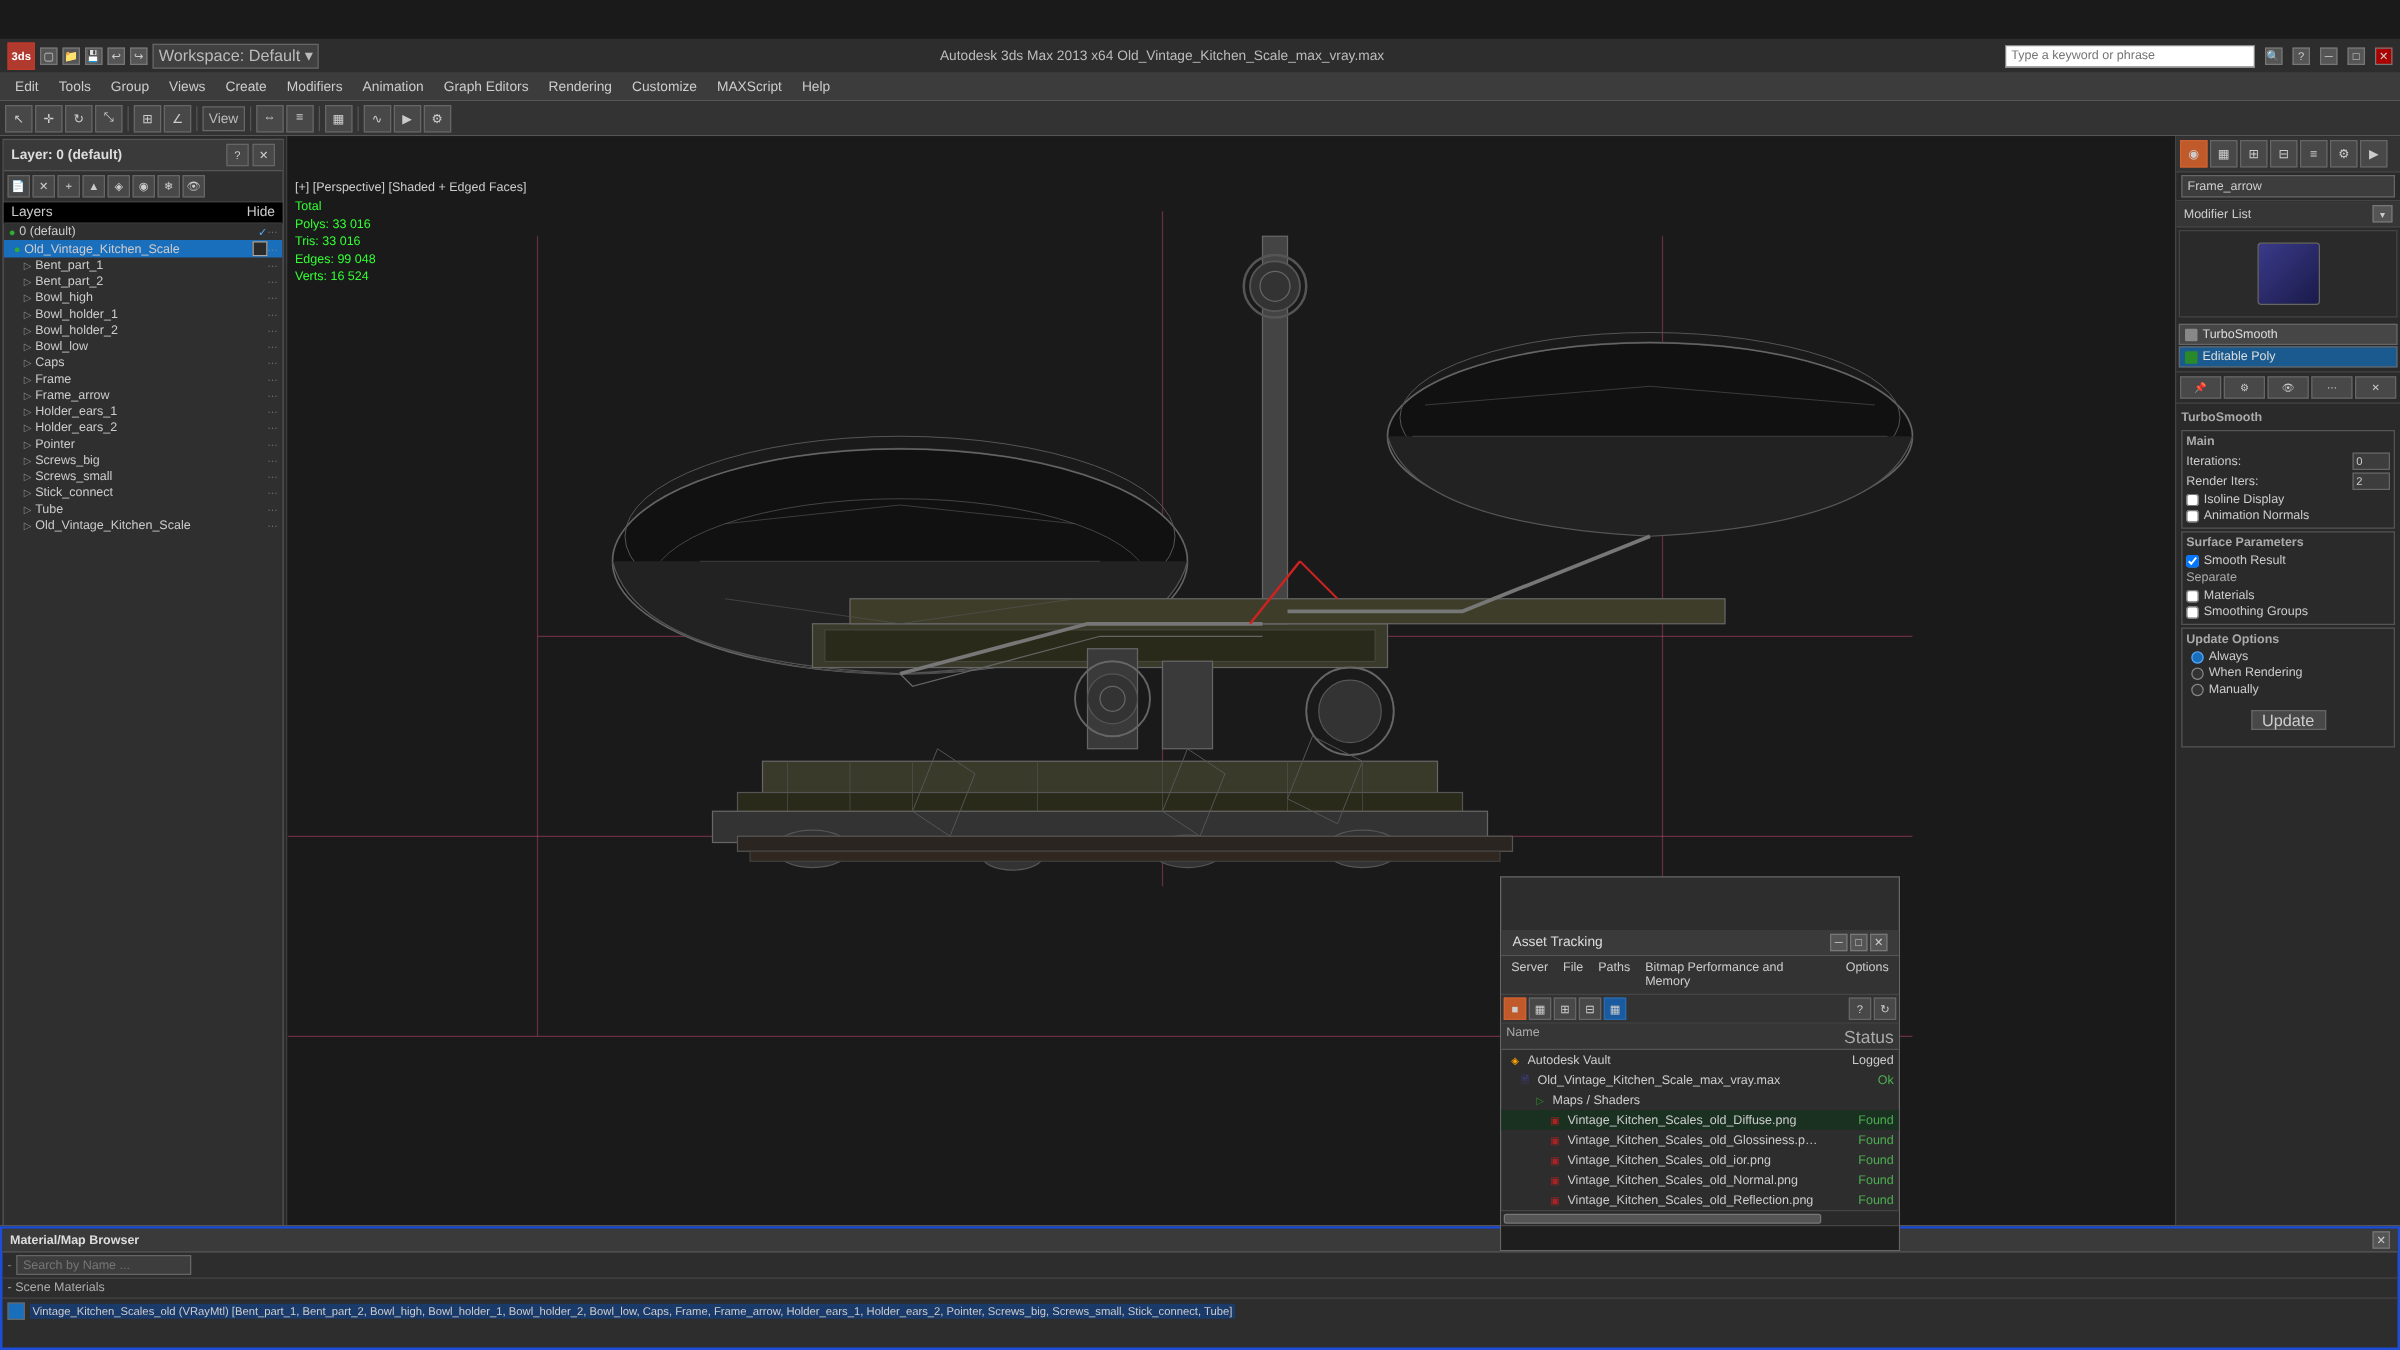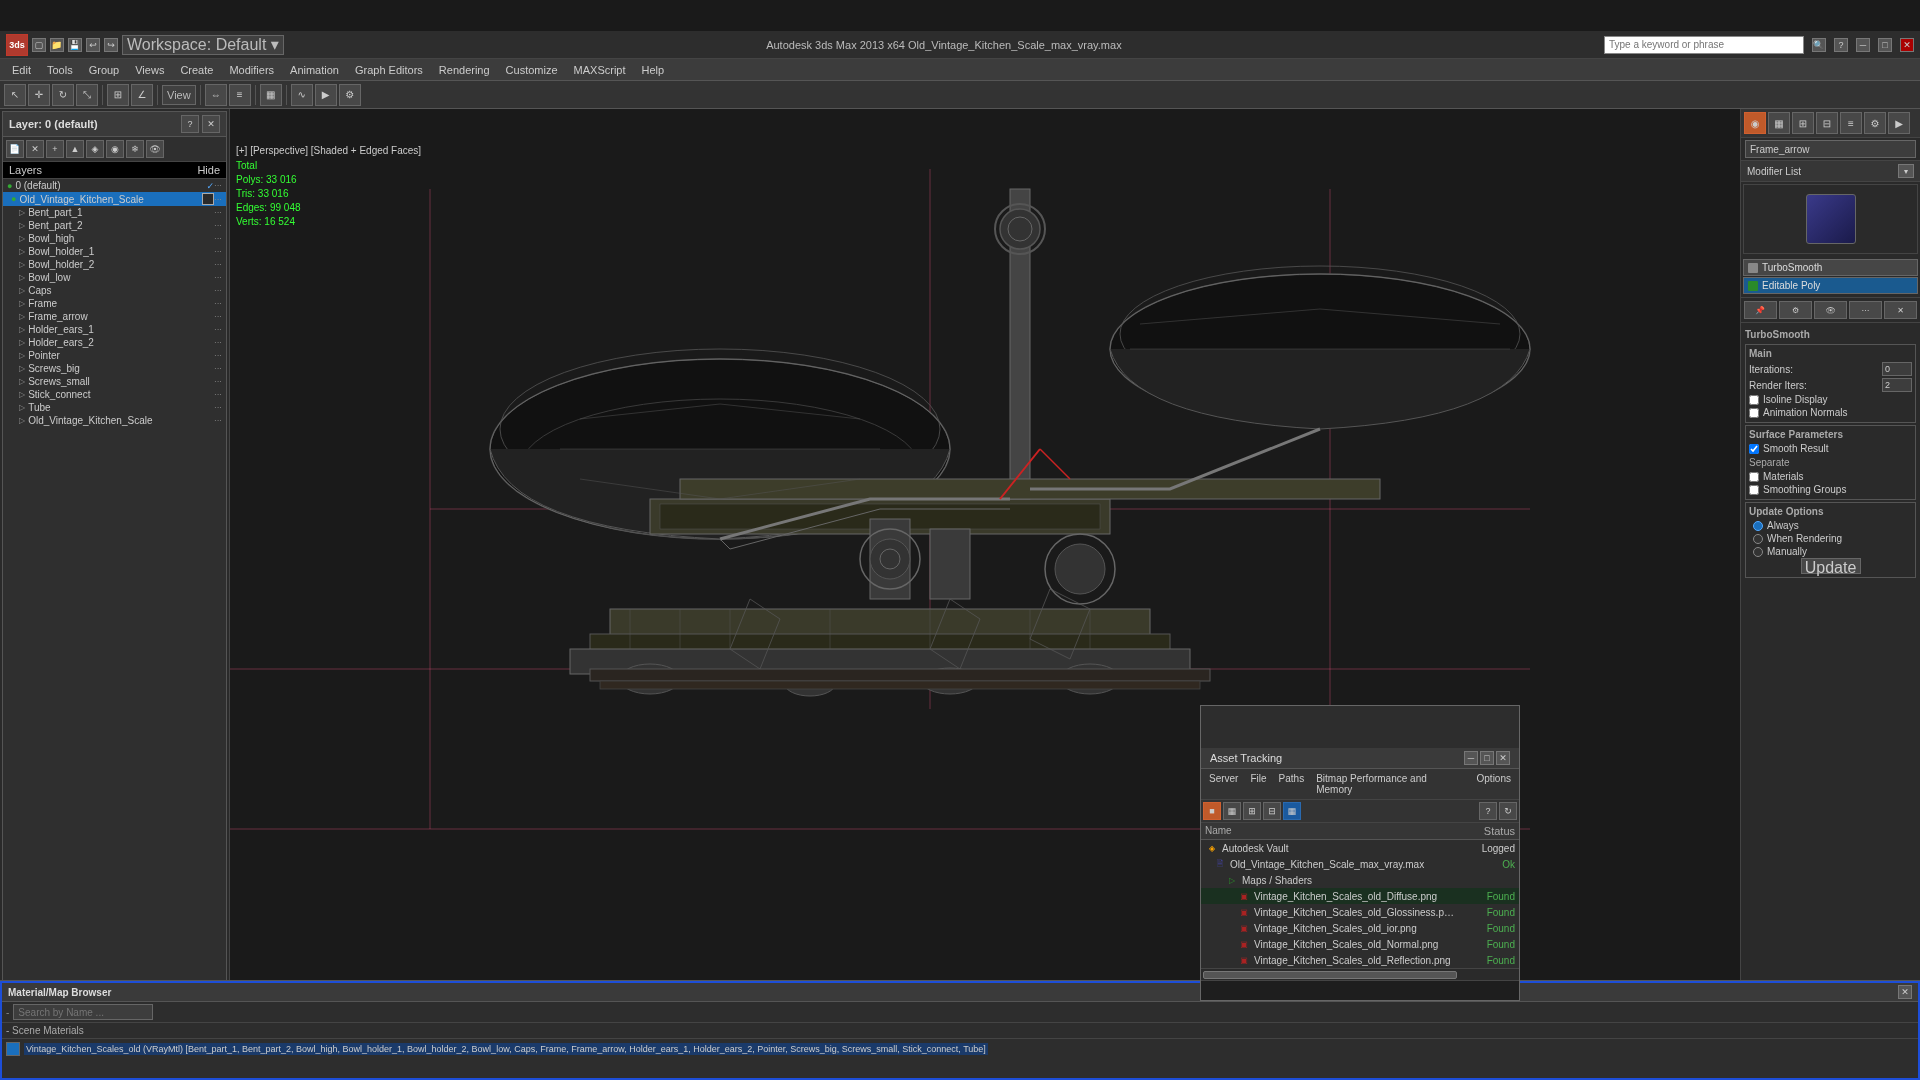--- a/index.html
+++ b/index.html
@@ -68,21 +68,21 @@
     .ts-label { font-size: 10px; color: #ccc; flex: 1; }
     .ts-input { width: 30px; height: 14px; background: #3d3d3d; border: 1px solid #666; color: #ccc; font-size: 9px; padding: 0 2px; }
     .ts-checkbox { width: 10px; height: 10px; margin-right: 4px; cursor: pointer; }
     .ts-checkbox-label { font-size: 10px; color: #ccc; }
     .ts-section { border: 1px solid #555; padding: 3px; margin: 2px 0; }
     .ts-section-header { font-size: 10px; color: #aaa; font-weight: bold; margin-bottom: 2px; }
     .radio-row { display: flex; align-items: center; padding: 1px 4px; }
     .radio-btn { width: 10px; height: 10px; border-radius: 50%; border: 1px solid #888; margin-right: 4px; cursor: pointer; background: #333; }
     .radio-btn.selected { background: #1a6fbd; border-color: #5af; }
     .radio-label { font-size: 10px; color: #ccc; }
-    .update-btn { width: 60px; height: 16px; background: #484848; border: 1px solid #666; cursor: pointer; font-size: 16px; color: #ccc; margin: 0 auto; display: block; }
+    .update-btn { width: 60px; height: 16px; background: #484848; border: 1px solid #666; cursor: pointer; font-size: 13px; color: #ccc; margin: 10px auto; display: block; }
 
     
     #bottom-area { position: absolute; bottom: 0; left: 0; right: 0; height: 100px; background: #2a2a2a; border-top: 1px solid #555; z-index: 20; }
     #material-browser { background: #2d2d2d; border: 2px solid #1d4ed8; height: 100%; display: flex; flex-direction: column; }
     #mb-header { background: #3a3a3a; padding: 2px 6px; display: flex; align-items: center; justify-content: space-between; border-bottom: 1px solid #555; }
     #mb-title { font-size: 10px; color: #ddd; font-weight: bold; }
     #mb-search { display: flex; align-items: center; gap: 4px; padding: 2px 4px; border-bottom: 1px solid #444; }
     #mb-search-input { background: #3d3d3d; border: 1px solid #666; color: #ccc; padding: 1px 4px; font-size: 10px; width: 120px; height: 16px; }
     #mb-scene-materials { padding: 2px 4px; font-size: 10px; color: #aaa; border-bottom: 1px solid #444; }
     #mb-content { flex: 1; overflow: hidden; padding: 2px 4px; }
@@ -97,21 +97,21 @@
     #at-titlebar { background: #3a3a3a; padding: 3px 9px; display: flex; align-items: center; justify-content: space-between; border-bottom: 1px solid #555; margin-top: 42px; }
     #at-title { font-size: 11px; color: #ddd; }
     #at-controls { display: flex; gap: 2px; }
     .at-win-btn { width: 14px; height: 14px; background: #555; border: 1px solid #777; cursor: pointer; font-size: 9px; display: flex; align-items: center; justify-content: center; color: #ccc; }
     #at-menubar { display: flex; padding: 1px 2px; border-bottom: 1px solid #444; background: #333; }
     .at-menu-item { padding: 3px 6px; font-size: 10px; color: #ccc; cursor: pointer; }
     #at-toolbar { display: flex; gap: 2px; padding: 2px; border-bottom: 1px solid #444; background: #333; align-items: center; }
     .at-tool-btn { width: 18px; height: 18px; background: #484848; border: 1px solid #666; cursor: pointer; display: flex; align-items: center; justify-content: center; font-size: 9px; color: #ccc; }
     #at-table-header { display: flex; padding: 2px 4px; border-bottom: 1px solid #555; background: #363636; }
     .at-col-name { flex: 1; font-size: 10px; color: #aaa; }
-    .at-col-status { width: 60px; font-size: 11px; color: #aaa; text-align: right; }
+    .at-col-status { width: 60px; font-size: 14px; color: #aaa; text-align: right; }
     #at-content { max-height: 140px; overflow-y: auto; }
     .at-row { display: flex; align-items: center; padding: 1px 4px; }
     .at-row-icon { width: 14px; height: 14px; margin-right: 3px; display: flex; align-items: center; justify-content: center; font-size: 8px; }
     .at-row-name { flex: 1; font-size: 10px; color: #ccc; overflow: hidden; text-overflow: ellipsis; white-space: nowrap; }
     .at-row-status { width: 60px; font-size: 10px; color: #4caf50; text-align: right; }
     .at-row-status.logged { color: #ccc; }
     .at-indent1 { padding-left: 12px; }
     .at-indent2 { padding-left: 24px; }
     .at-indent3 { padding-left: 36px; }
     #at-scrollbar { height: 12px; background: #333; border-top: 1px solid #444; }
@@ -128,21 +128,21 @@
 <body>
 
 <div id="titlebar">
   <div id="titlebar-left">
     <div class="toolbar-btn" style="background:#b03a2e;border-color:#c0392b;font-weight:bold;color:#fff;font-size:9px;">3ds</div>
     <div class="title-btn">▢</div>
     <div class="title-btn">📁</div>
     <div class="title-btn">💾</div>
     <div class="title-btn">↩</div>
     <div class="title-btn">↪</div>
-    <div class="toolbar-label" style="font-size:16px;min-width:120px;">Workspace: Default  ▾</div>
+    <div class="toolbar-label" style="font-size:13px;min-width:120px;">Workspace: Default  ▾</div>
   </div>
   <div id="titlebar-center">Autodesk 3ds Max 2013 x64    Old_Vintage_Kitchen_Scale_max_vray.max</div>
   <div id="titlebar-right">
     <input id="search-box" type="text" placeholder="Type a keyword or phrase" style="width: 200px; height: 18px; background: rgb(255, 255, 255); border: 1px solid rgb(136, 136, 136); color: rgb(51, 51, 51); padding: 0px 4px; font-size: 10px;">
     <div class="title-btn">🔍</div>
     <div class="title-btn">?</div>
     <div class="title-btn">─</div>
     <div class="title-btn">□</div>
     <div class="title-btn" style="background:#a00;">✕</div>
   </div>

